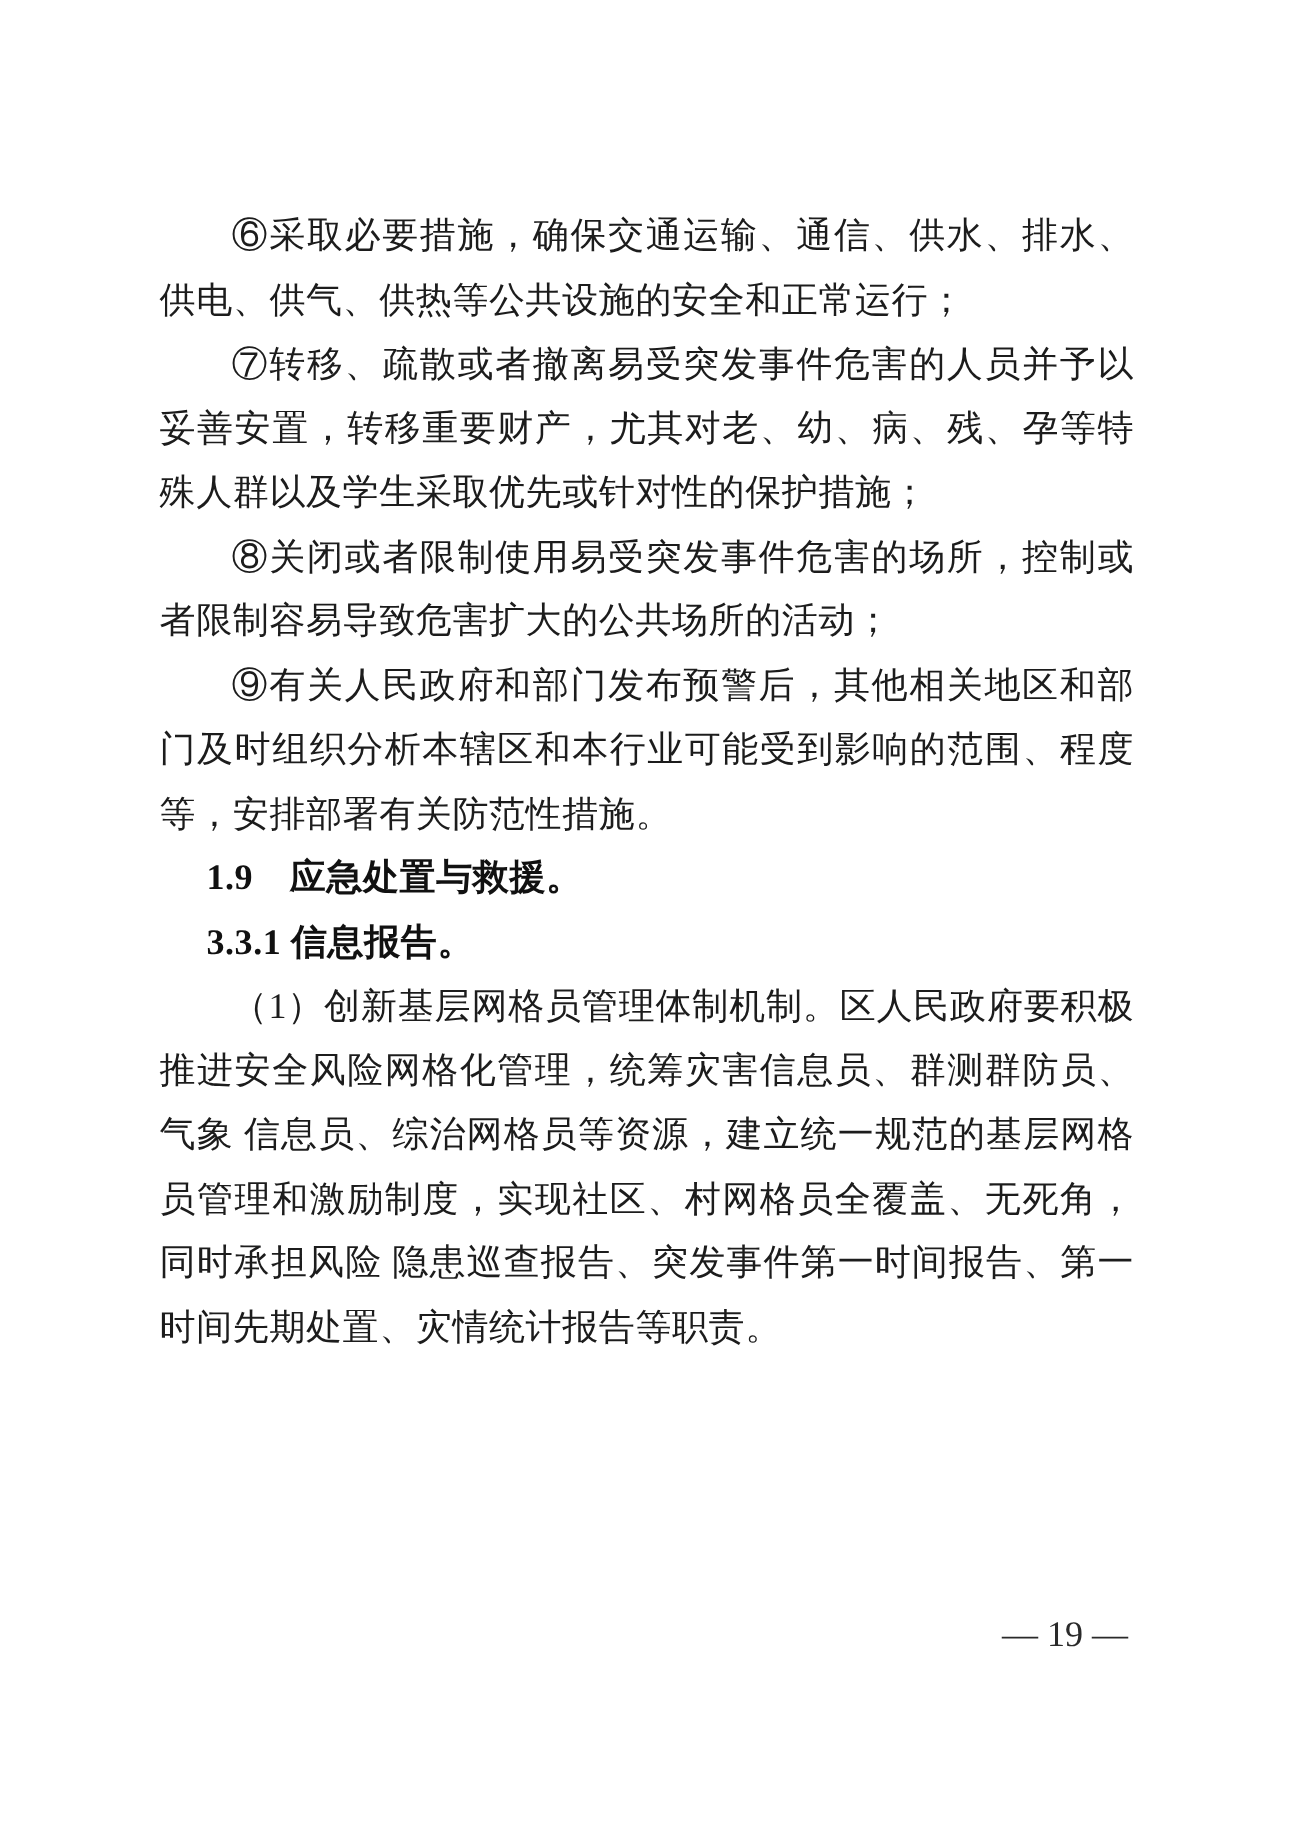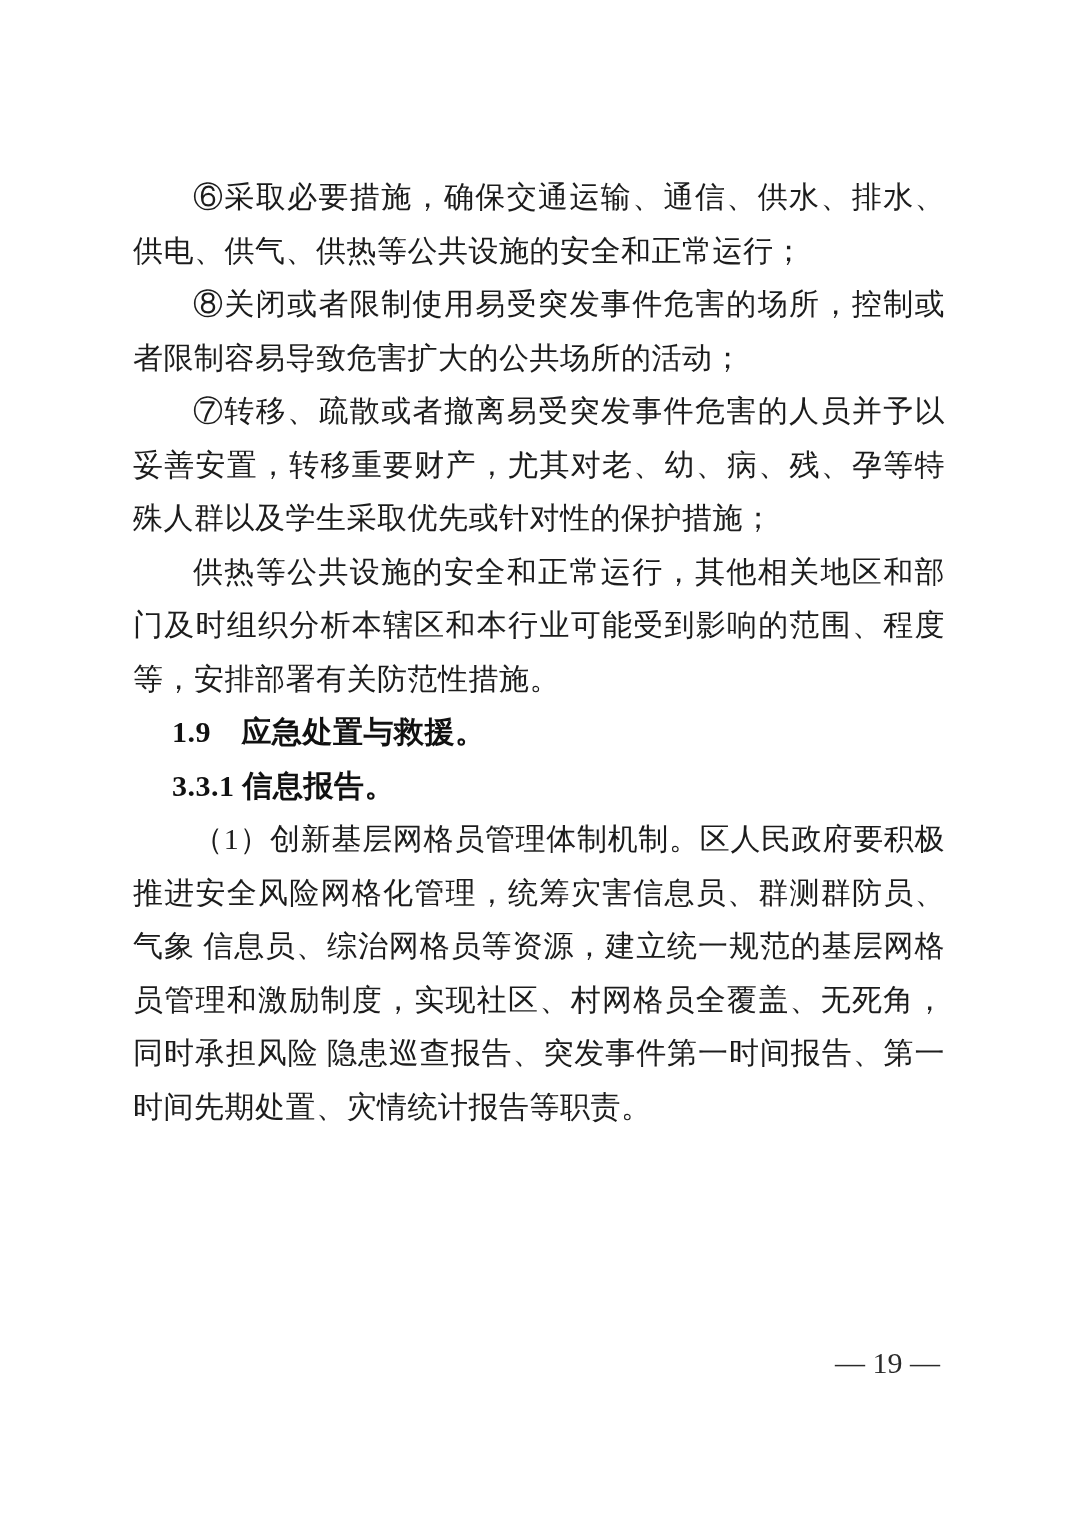--- a/index.html
+++ b/index.html
@@ -55,23 +55,23 @@
       padding-left: 20px;
     }
   </style>
 </head>
 <body>
 
 <div class="page">
 
   <div class="doc-body">
     <p class="body">⑥采取必要措施，确保交通运输、通信、供水、排水、供电、供气、供热等公共设施的安全和正常运行；</p>
+    <p class="body">⑦转移、疏散或者撤离易受突发事件危害的人员并予以妥善安置，转移重要财产，尤其对老、幼、病、残、孕等特殊人群以及学生采取优先或针对性的保护措施；</p>
     <p class="body">⑧关闭或者限制使用易受突发事件危害的场所，控制或者限制容易导致危害扩大的公共场所的活动；</p>
-    <p class="body">⑦转移、疏散或者撤离易受突发事件危害的人员并予以妥善安置，转移重要财产，尤其对老、幼、病、残、孕等特殊人群以及学生采取优先或针对性的保护措施；</p>
-    <p class="body">供热等公共设施的安全和正常运行，其他相关地区和部门及时组织分析本辖区和本行业可能受到影响的范围、程度等，安排部署有关防范性措施。</p>
+    <p class="body">⑨有关人民政府和部门发布预警后，其他相关地区和部门及时组织分析本辖区和本行业可能受到影响的范围、程度等，安排部署有关防范性措施。</p>
     <p class="heading">1.9　应急处置与救援。</p>
     <p class="heading">3.3.1 信息报告。</p>
     <p class="body">（1）创新基层网格员管理体制机制。区人民政府要积极推进安全风险网格化管理，统筹灾害信息员、群测群防员、气象 信息员、综治网格员等资源，建立统一规范的基层网格员管理和激励制度，实现社区、村网格员全覆盖、无死角，同时承担风险 隐患巡查报告、突发事件第一时间报告、第一时间先期处置、灾情统计报告等职责。</p>
   </div>
 
   <div class="footer">— 19 —</div>
 
 </div>
 
 </body></html>

